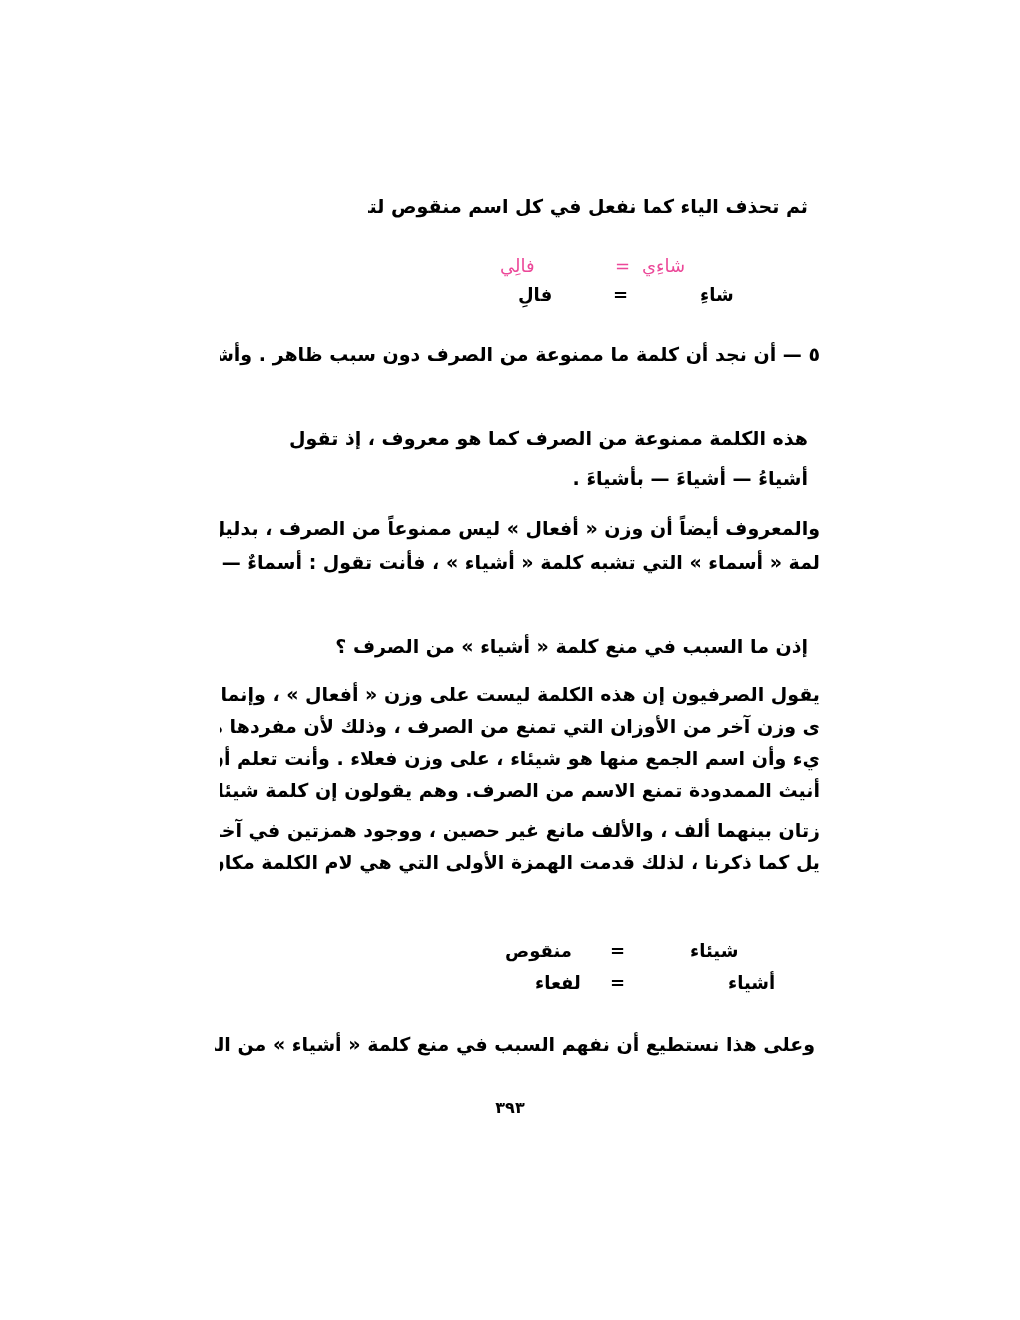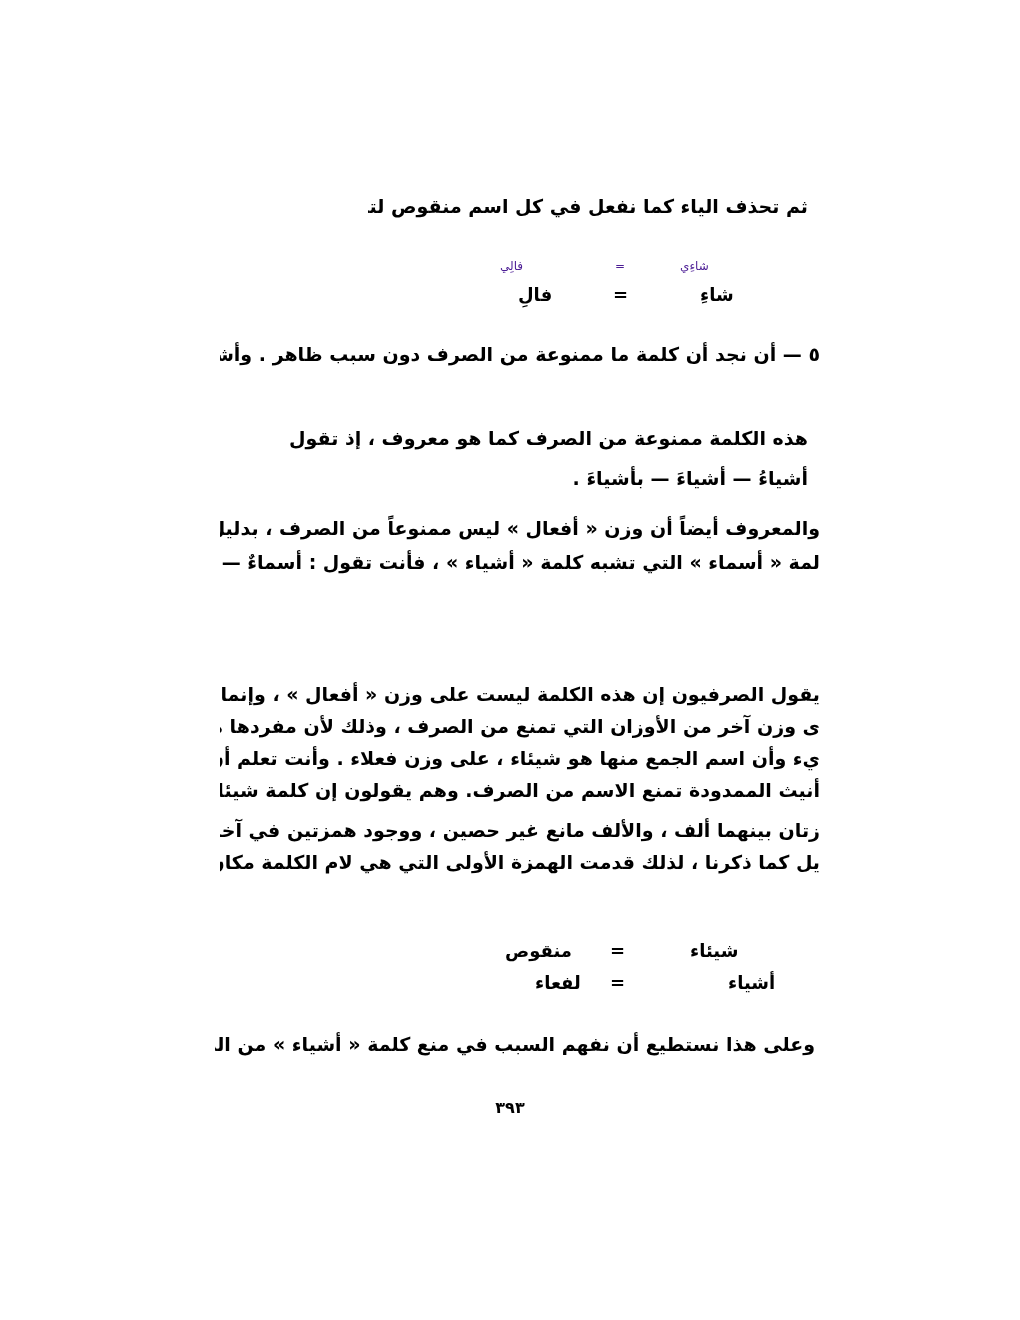--- a/index.html
+++ b/index.html
@@ -3,50 +3,51 @@
 <meta charset="utf-8">
 <style>
   html, body { margin:0; padding:0; background:#ffffff; }
   body { width:1020px; height:1320px; position:relative; overflow:hidden;
          font-family:"DejaVu Sans", sans-serif; color:#000; }
   .page { position:absolute; left:0; top:0; width:1020px; height:1320px; }
   .line { position:absolute; direction:rtl; text-align:right; white-space:nowrap;
           font-size:19px; font-weight:bold; line-height:28px; overflow:hidden; }
   .pair { position:absolute; direction:rtl; font-size:18px; font-weight:bold; line-height:26px; }
   .pair span { position:absolute; white-space:nowrap; }
-  .faded { color:#4c1d95; font-weight:normal; font-size:12px; }
+  .faded { color:#ec4899; font-weight:normal; font-size:18px; }
   .pagenum { position:absolute; left:480px; top:1098px; width:60px; text-align:center;
              font-size:16px; font-weight:bold; }
 </style>
 </head>
 <body>
 
 <div class="page">
 
   <div class="line" style="right:212px; top:192px; width:440px;">ثم تحذف الياء كما نفعل في كل اسم منقوص لتصير :</div>
 
   <div class="pair" style="left:0; top:0; width:1020px; height:1320px;">
-    <span class="faded" style="left:680px; top:253px;">شاءِي</span>
+    <span class="faded" style="left:642px; top:253px;">شاءِي</span>
     <span class="faded" style="left:615px; top:253px;">=</span>
     <span class="faded" style="left:500px; top:253px;">فالِي</span>
     <span style="left:700px; top:282px;">شاءِ</span>
     <span style="left:613px; top:282px;">=</span>
     <span style="left:518px; top:282px;">فالِ</span>
   </div>
 
   <div class="line" style="right:200px; top:340px; width:600px;">٥ — أن نجد أن كلمة ما ممنوعة من الصرف دون سبب ظاهر . وأشهر</div>
   <div class="line" style="right:200px; top:370px; width:600px; text-align:left; direction:ltr;"></div>
 
   <div class="line" style="right:212px; top:424px; width:520px;">هذه الكلمة ممنوعة من الصرف كما هو معروف ، إذ تقول :</div>
   <div class="line" style="right:212px; top:464px; width:520px;">أشياءُ — أشياءَ — بأشياءَ .</div>
 
   <div class="line" style="right:200px; top:514px; width:600px;">والمعروف أيضاً أن وزن « أفعال » ليس ممنوعاً من الصرف ، بدليل</div>
   <div class="line" style="right:200px; top:548px; width:600px;">لمة « أسماء » التي تشبه كلمة « أشياء » ، فأنت تقول : أسماءٌ — أسماءً —</div>
   <div class="line" style="right:200px; top:586px; width:600px; left:220px;"></div>
 
+  <div class="line" style="right:212px; top:632px; width:520px;">إذن ما السبب في منع كلمة « أشياء » من الصرف ؟</div>
 
   <div class="line" style="right:200px; top:680px; width:600px;">يقول الصرفيون إن هذه الكلمة ليست على وزن « أفعال » ، وإنما هي</div>
   <div class="line" style="right:200px; top:712px; width:600px;">ى وزن آخر من الأوزان التي تمنع من الصرف ، وذلك لأن مفردها هو :</div>
   <div class="line" style="right:200px; top:744px; width:600px;">يء وأن اسم الجمع منها هو شيئاء ، على وزن فعلاء . وأنت تعلم أن ألف</div>
   <div class="line" style="right:200px; top:776px; width:600px;">أنيث الممدودة تمنع الاسم من الصرف. وهم يقولون إن كلمة شيئاء في آخرها</div>
   <div class="line" style="right:200px; top:816px; width:600px;">زتان بينهما ألف ، والألف مانع غير حصين ، ووجود همزتين في آخر الكلمة</div>
   <div class="line" style="right:200px; top:848px; width:600px;">يل كما ذكرنا ، لذلك قدمت الهمزة الأولى التي هي لام الكلمة مكان الفاء ،</div>
 
   <div class="pair" style="left:0; top:0; width:1020px; height:1320px;">
     <span style="left:690px; top:938px;">شيئاء</span>

